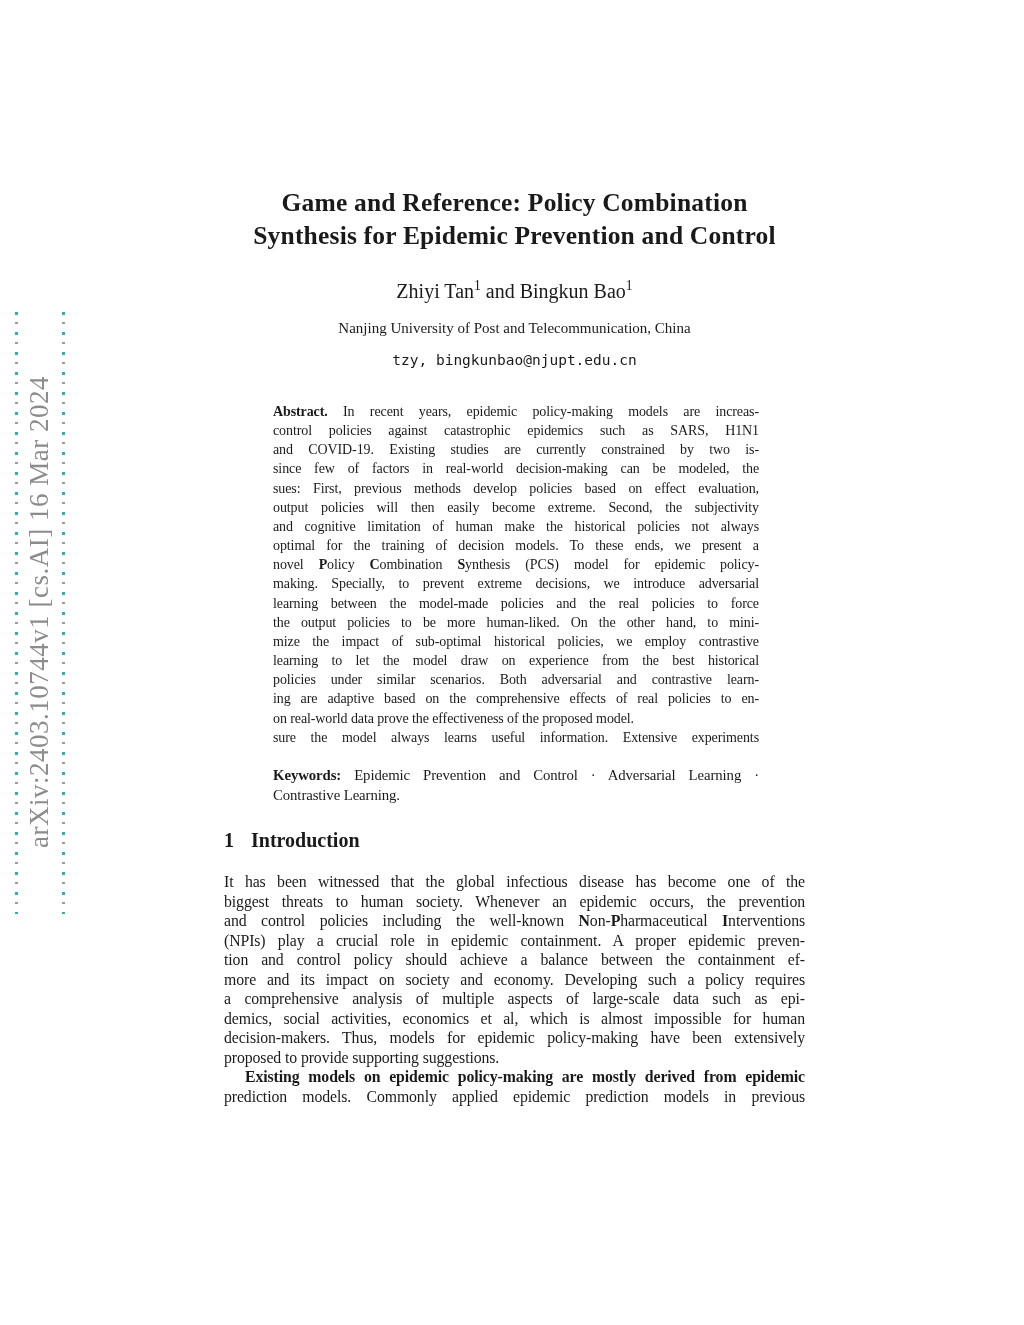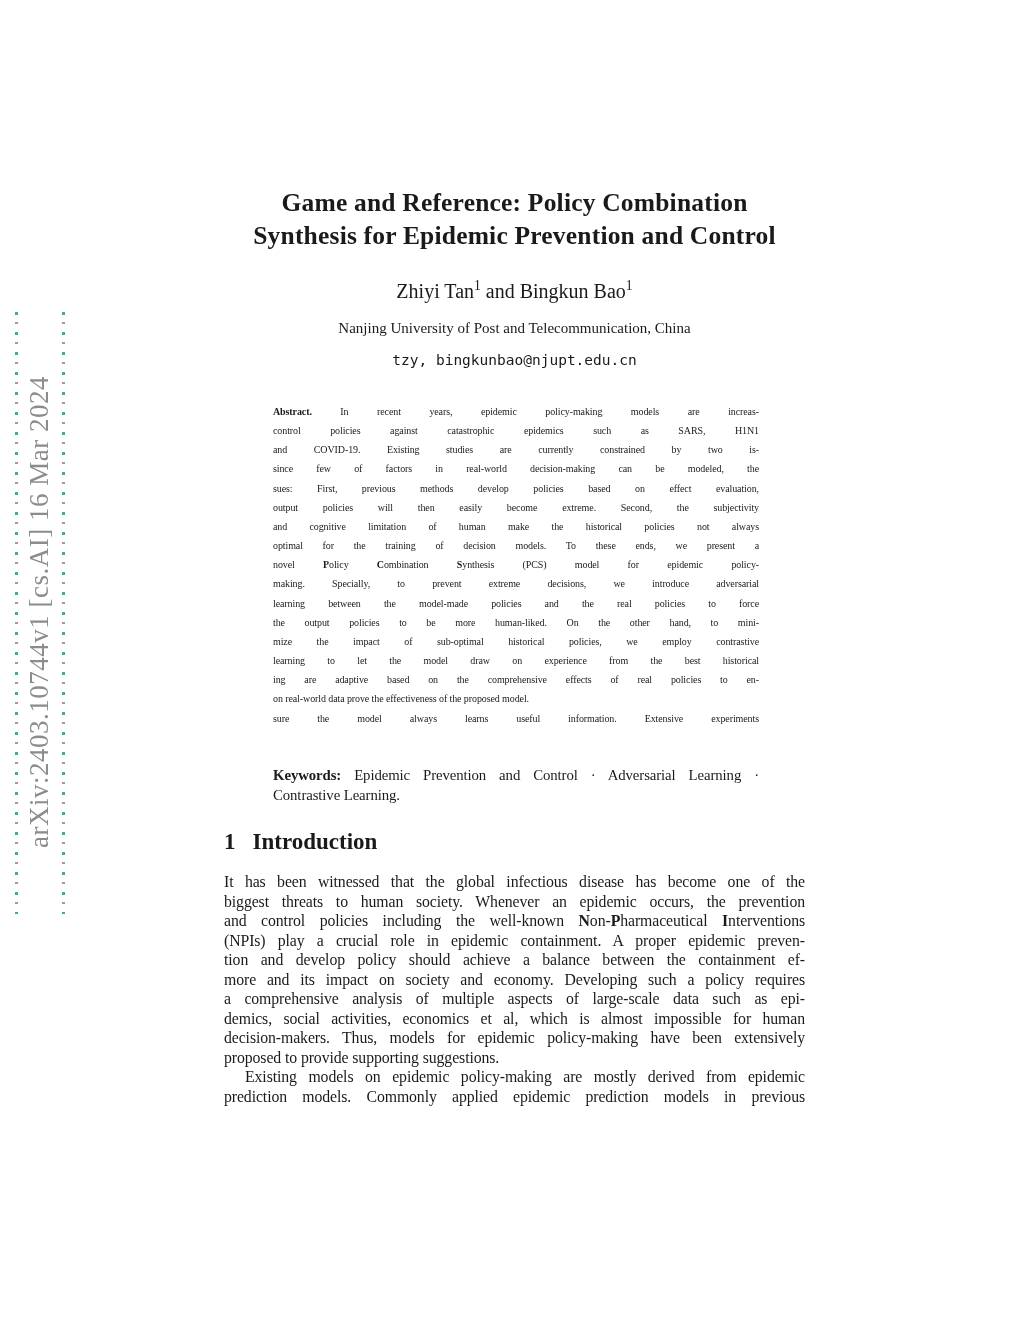--- a/index.html
+++ b/index.html
@@ -38,51 +38,51 @@
   .wm-dots.left  { left:15px; }
   .wm-dots.right { left:62px; }
 
   
   .content { position:absolute; left:224px; top:0; width:581px; }
 
   .block { position:absolute; left:0; }
 
   .line { text-align:justify; text-align-last:justify; white-space:nowrap; }
   .line.last { text-align-last:left; }
-  .line.indent { padding-left:21px; }
+  .line.indent { padding-left:21px;font-weight:bold; }
   .center .line { text-align:center; text-align-last:center; }
 
   .b { font-weight:bold; }
   .sup { vertical-align:super; font-size:68%; line-height:0; }
 
   .title {
     top:186px; width:581px;
     font-size:25.5px; line-height:33px; font-weight:bold;
     letter-spacing:0.2px;
   }
   .authors { top:280px; width:581px; font-size:20px; line-height:22px; }
   .affiliation { top:318px; width:581px; font-size:15px; line-height:20px; }
   .email {
     top:351px; width:581px;
     font-family:"DejaVu Sans Mono","Liberation Mono",monospace;
     font-size:14.5px; line-height:19px;
   }
   .abstract {
     left:49px; top:402px; width:486px;
-    font-size:10px; line-height:19.15px;
+    font-size:14px; line-height:19.15px;
     letter-spacing:-0.1px;
   }
   .keywords {
     left:49px; top:766px; width:486px;
     font-size:14.8px; line-height:19.5px;
     letter-spacing:-0.1px;
   }
   .heading {
     top:829px; width:581px;
-    font-size:23px; font-weight:bold;
+    font-size:20px; font-weight:bold;
   }
   .heading .num { margin-right:17px; }
   .bodytext {
     top:872px; width:581px;
     font-size:15.8px; line-height:19.55px;
     letter-spacing:-0.1px;
   }
 </style>
 </head>
 <body>
@@ -120,41 +120,42 @@
         <div class="line"><span>sues: First, previous methods develop policies based on effect evaluation,</span></div>
         <div class="line"><span>output policies will then easily become extreme. Second, the subjectivity</span></div>
         <div class="line"><span>and cognitive limitation of human make the historical policies not always</span></div>
         <div class="line"><span>optimal for the training of decision models. To these ends, we present a</span></div>
         <div class="line"><span>novel </span><span class="b">P</span><span>olicy </span><span class="b">C</span><span>ombination </span><span class="b">S</span><span>ynthesis (PCS) model for epidemic policy-</span></div>
         <div class="line"><span>making. Specially, to prevent extreme decisions, we introduce adversarial</span></div>
         <div class="line"><span>learning between the model-made policies and the real policies to force</span></div>
         <div class="line"><span>the output policies to be more human-liked. On the other hand, to mini-</span></div>
         <div class="line"><span>mize the impact of sub-optimal historical policies, we employ contrastive</span></div>
         <div class="line"><span>learning to let the model draw on experience from the best historical</span></div>
+        <div class="line"><span>policies under similar scenarios. Both adversarial and contrastive learn-</span></div>
         <div class="line"><span>ing are adaptive based on the comprehensive effects of real policies to en-</span></div>
         <div class="line last"><span>on real-world data prove the effectiveness of the proposed model.</span></div>
         <div class="line"><span>sure the model always learns useful information. Extensive experiments</span></div>
       </div>
 
     <div class="block keywords">
         <div class="line"><span class="b">Keywords:</span><span> Epidemic Prevention and Control · Adversarial Learning ·</span></div>
         <div class="line last"><span>Contrastive Learning.</span></div>
       </div>
 
     <div class="block heading">
       <span class="num">1</span><span>Introduction</span>
     </div>
 
     <div class="block bodytext">
       <div>
           <div class="line"><span>It has been witnessed that the global infectious disease has become one of the</span></div>
           <div class="line"><span>biggest threats to human society. Whenever an epidemic occurs, the prevention</span></div>
           <div class="line"><span>and control policies including the well-known </span><span class="b">N</span><span>on-</span><span class="b">P</span><span>harmaceutical </span><span class="b">I</span><span>nterventions</span></div>
           <div class="line"><span>(NPIs) play a crucial role in epidemic containment. A proper epidemic preven-</span></div>
-          <div class="line"><span>tion and develop policy should achieve a balance between the containment ef-</span></div>
+          <div class="line"><span>tion and control policy should achieve a balance between the containment ef-</span></div>
           <div class="line"><span>more and its impact on society and economy. Developing such a policy requires</span></div>
           <div class="line"><span>a comprehensive analysis of multiple aspects of large-scale data such as epi-</span></div>
           <div class="line"><span>demics, social activities, economics et al, which is almost impossible for human</span></div>
           <div class="line"><span>decision-makers. Thus, models for epidemic policy-making have been extensively</span></div>
           <div class="line last"><span>proposed to provide supporting suggestions.</span></div>
         </div>
       <div>
           <div class="line indent"><span>Existing models on epidemic policy-making are mostly derived from epidemic</span></div>
           <div class="line"><span>prediction models. Commonly applied epidemic prediction models in previous</span></div>
         </div>

